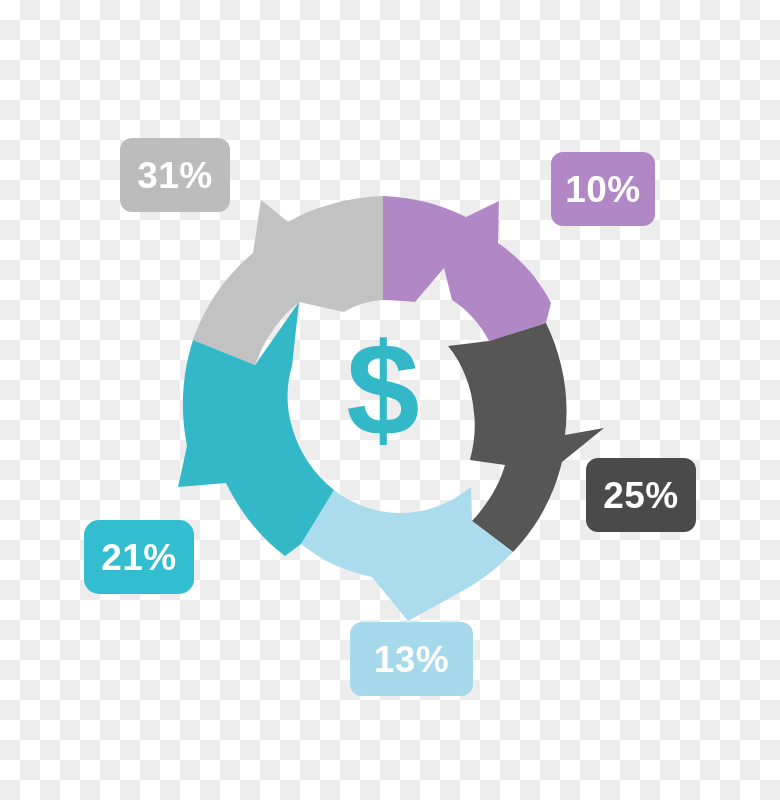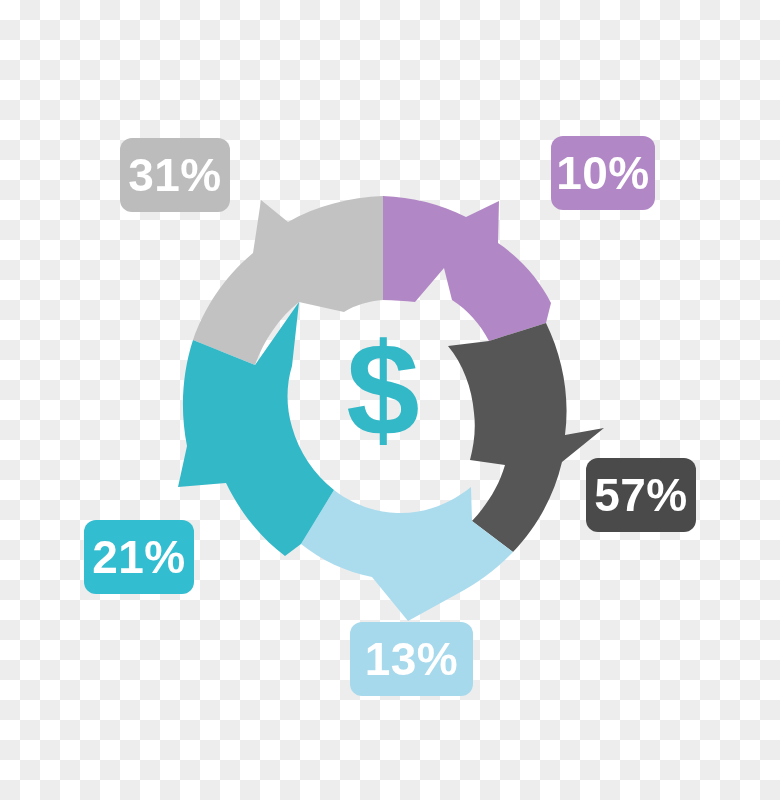--- a/index.html
+++ b/index.html
@@ -32,30 +32,30 @@
     width: 780px;
     height: 800px;
   }
   .pct-label {
     position: absolute;
     display: flex;
     align-items: center;
     justify-content: center;
     border-radius: 12px;
     color: #ffffff;
-    font-size: 46px;
+    font-size: 37px;
     font-weight: bold;
     letter-spacing: 0.5px;
     line-height: 1;
     user-select: none;
   }
   #label-31 { left: 120px; top: 138px; width: 110px; height: 74px; background: #bcbcbc; }
-  #label-10 { left: 551px; top: 136px; width: 104px; height: 74px; background: #b287c6; }
+  #label-10 { left: 551px; top: 152px; width: 104px; height: 74px; background: #b287c6; }
   #label-25 { left: 586px; top: 458px; width: 110px; height: 74px; background: #4a4a4a; }
-  #label-21 { left: 84px; top: 520px; width: 110px; height: 74px; background: #33bdd0; }
+  #label-21 { left: 84px; top: 520px; width: 110px; height: 74px; background: #33bdd0; border-radius: 15px; }
   #label-13 { left: 350px; top: 622px; width: 123px; height: 74px; background: #a7d9ec; }
 </style>
 </head>
 <body>
 
 <div id="stage">
 
   <svg id="chart-svg" viewBox="0 0 780 800">
 
     <path fill="#c2c2c2" d="M 383 196
@@ -122,19 +122,19 @@
 
     <g>
       <text x="383" y="389" text-anchor="middle" dominant-baseline="central" font-family="Liberation Sans, sans-serif" font-size="132" font-weight="bold" fill="#33b8c8">$</text>
     </g>
   </svg>
 
   <div class="pct-label" id="label-31" style="background: rgb(188, 188, 188); color: rgb(255, 255, 255);">31%</div>
 
   <div class="pct-label" id="label-10" style="background: rgb(178, 135, 198); color: rgb(255, 255, 255);">10%</div>
 
-  <div class="pct-label" id="label-25" style="background: rgb(74, 74, 74); color: rgb(255, 255, 255);">57%</div>
+  <div class="pct-label" id="label-25" style="background: rgb(74, 74, 74); color: rgb(255, 255, 255);">25%</div>
 
   <div class="pct-label" id="label-21" style="background: rgb(51, 189, 208); color: rgb(255, 255, 255);">21%</div>
 
   <div class="pct-label" id="label-13" style="background: rgb(167, 217, 236); color: rgb(255, 255, 255);">13%</div>
 
 </div>
 
 </body></html>

